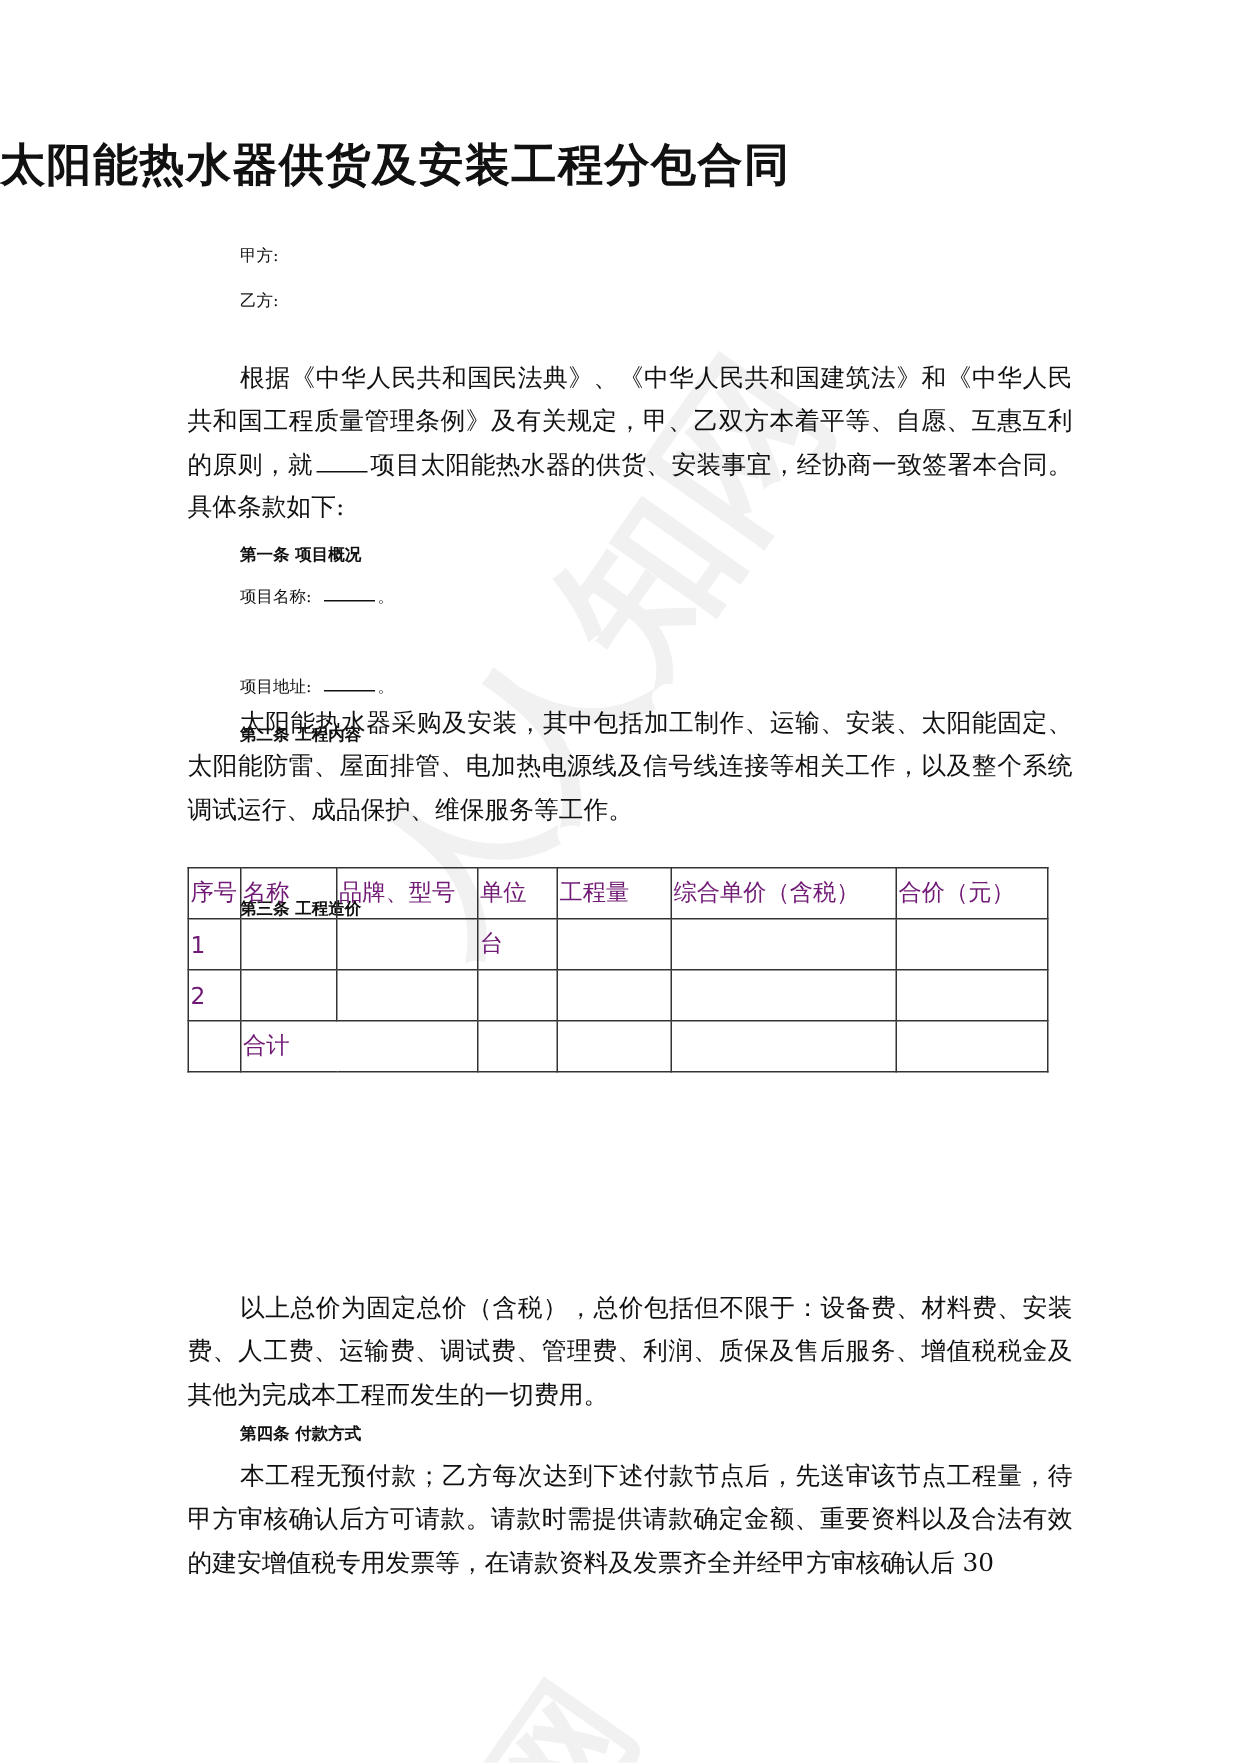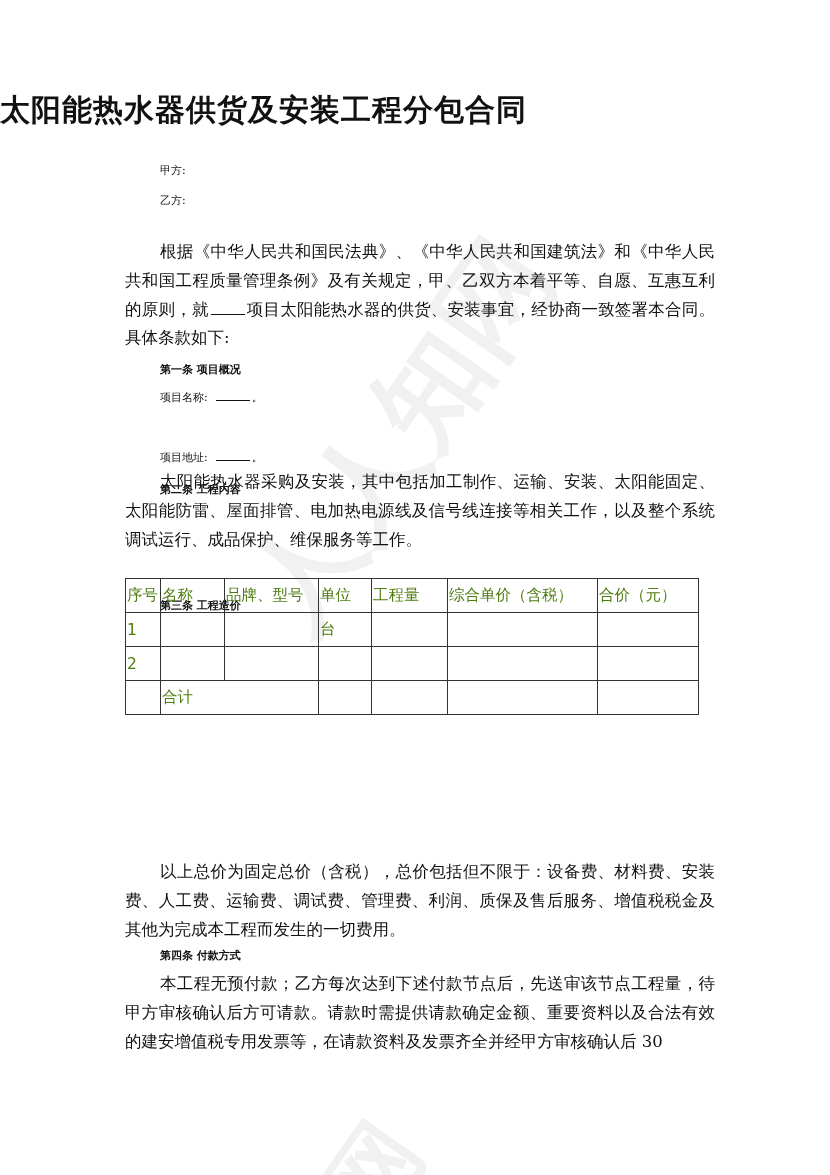--- a/index.html
+++ b/index.html
@@ -14,21 +14,21 @@
   .title { position: absolute; left: 0; width: 830px; top: 90px; text-align: left;
            font-size: 30px; font-weight: bold; letter-spacing: 1px; }
   .line { position: absolute; font-size: 11px; line-height: 28px; white-space: nowrap; }
   .para { position: absolute; left: 125px; width: 590px; font-size: 16.5px; line-height: 28.8px;
           text-indent: 35px; text-align: justify; }
   .heading { font-weight: bold; }
   .blank { display: inline-block; width: 34px; border-bottom: 1px solid #111; height: 16px; vertical-align: baseline; margin: 0 2px; }
   table.cost { position: absolute; left: 125px; top: 578px; width: 574px; border-collapse: collapse;
                font-size: 16px; }
   table.cost td { border: 1.5px solid #333; height: 33px; padding: 0 1px; vertical-align: middle;
-                  font-family: "DejaVu Sans", sans-serif; font-size: 15.5px; color: #4d7c0f; }
+                  font-family: "DejaVu Sans", sans-serif; font-size: 15.5px; color: #701a75; }
 </style>
 </head>
 <body>
 
 <div class="page">
 
   <div class="watermark wm1">人人知网</div>
   <div class="watermark wm2">网</div>
 
   <div class="title">太阳能热水器供货及安装工程分包合同</div>

